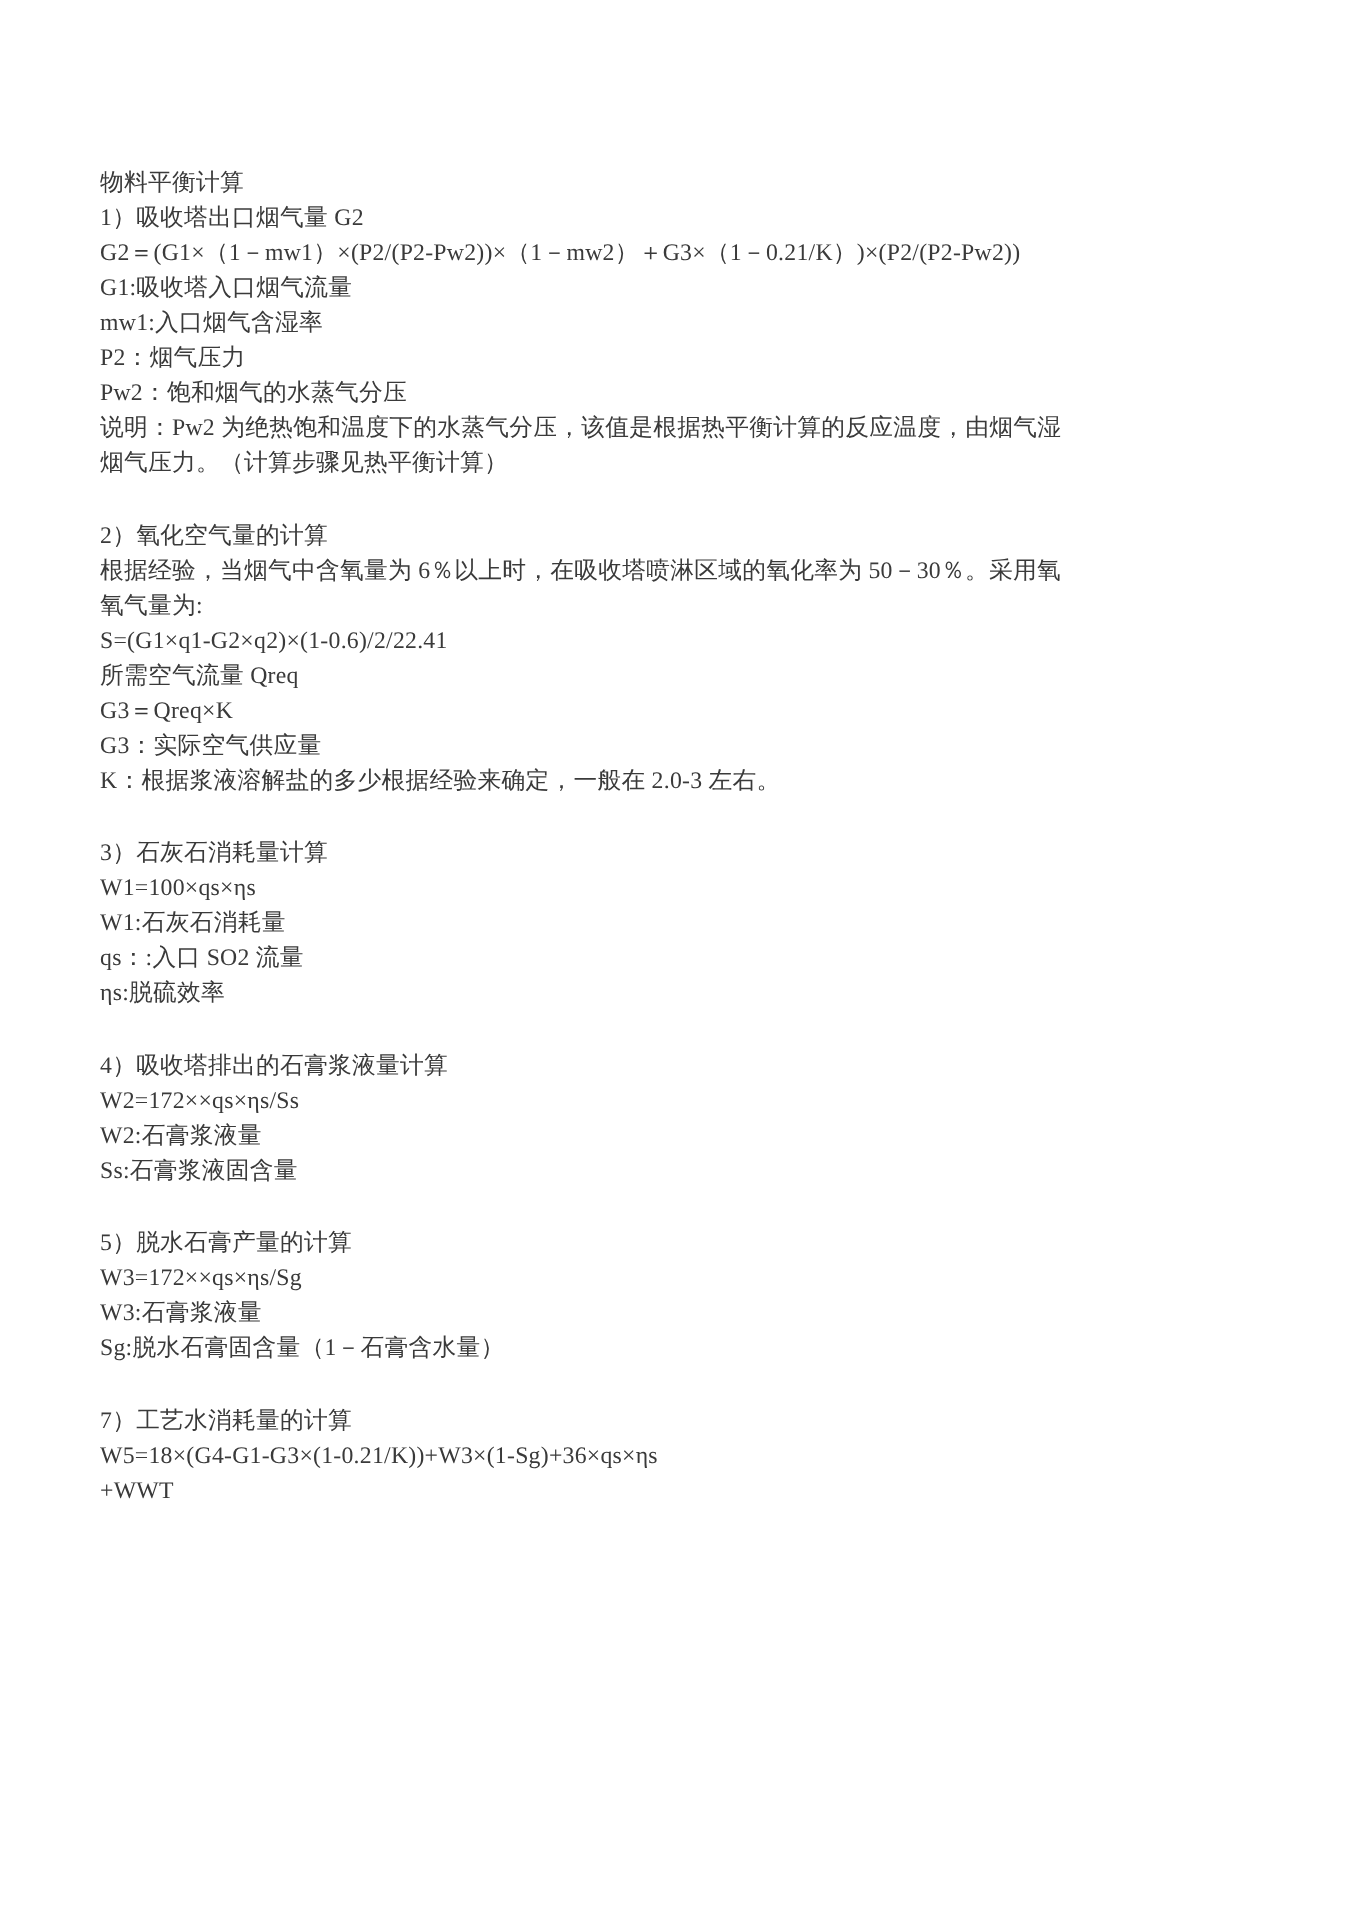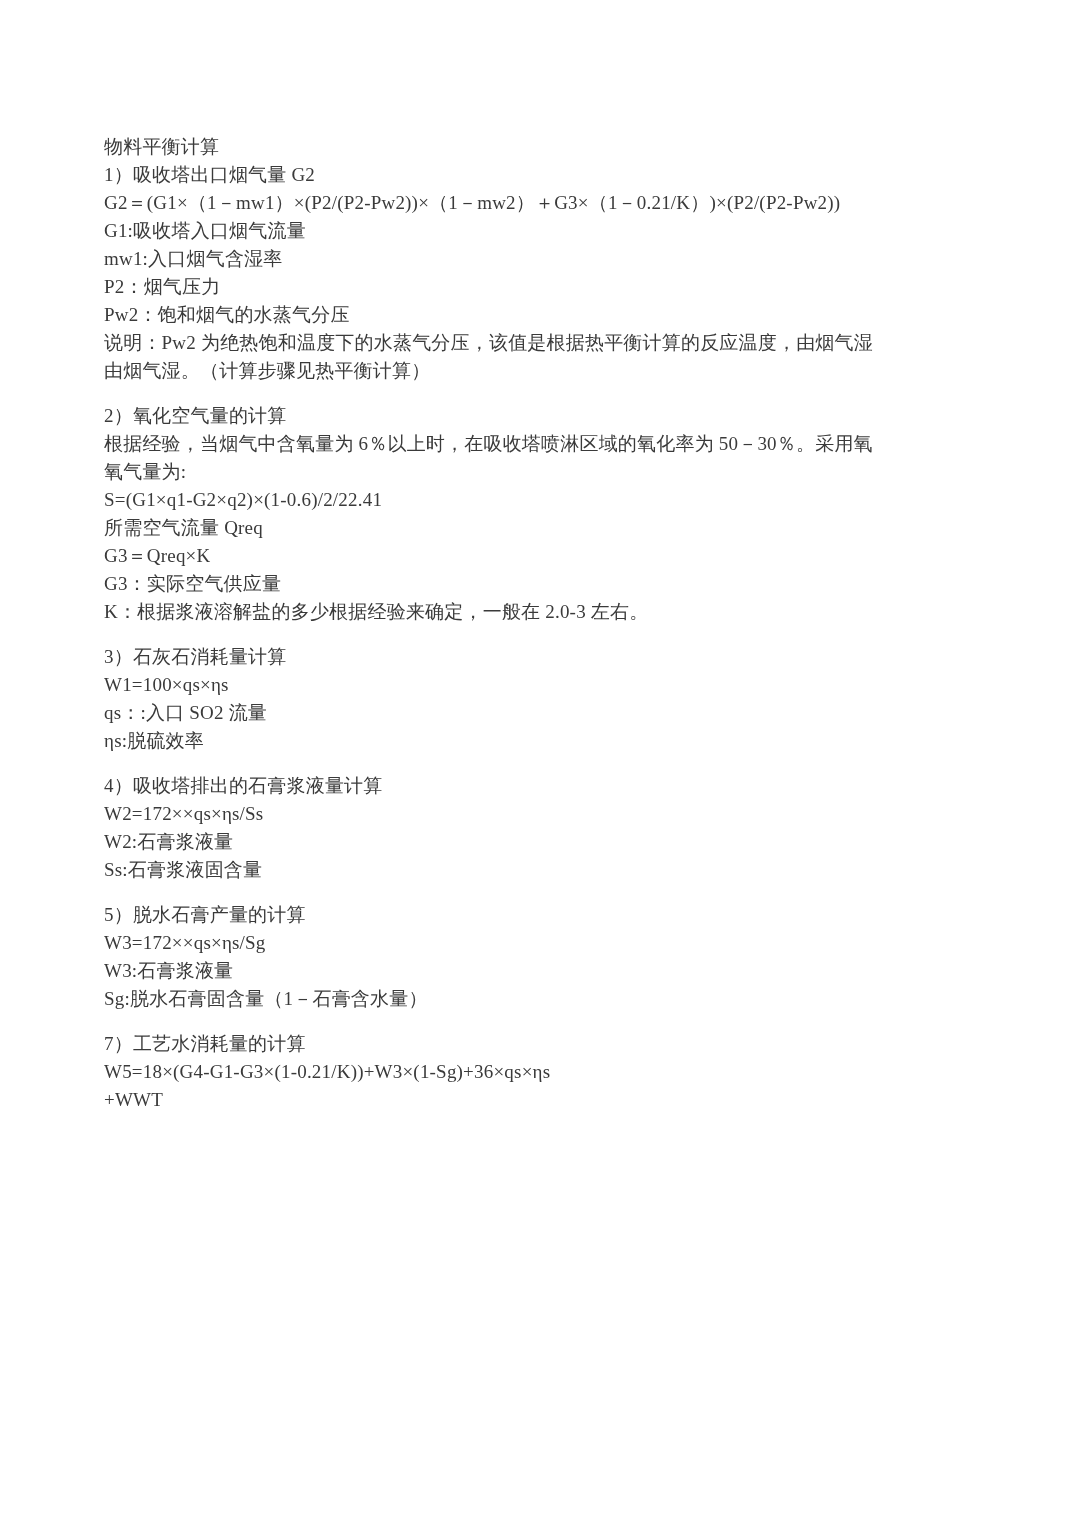--- a/index.html
+++ b/index.html
@@ -11,29 +11,29 @@
     width: 1080px;
     height: 1528px;
     overflow: hidden;
     font-family: "Liberation Serif", "DejaVu Serif", serif;
     color: #3a3a3a;
   }
   .page {
     box-sizing: border-box;
     width: 1028px;
     height: 1528px;
-    padding: 133px 90px 0 104px;
+    padding: 133px 90px 0 80px;
     background: #ffffff;
   }
   .section {
     margin: 0;
     padding: 0;
   }
   .section + .section {
-    margin-top: 17px;
+    margin-top: 30px;
   }
   .line {
     font-size: 19px;
     line-height: 28px;
     white-space: pre;
     letter-spacing: 0.2px;
   }
   .line .u {
     text-underline-offset: 4px;
     text-decoration-thickness: 1.5px;
@@ -46,37 +46,38 @@
 
   <div class="section">
     <div class="line">物料平衡计算</div>
     <div class="line">1）吸收塔出口烟气量 G2</div>
     <div class="line">G2＝(G1×（1－mw1）×(P2/(P2-Pw2))×（1－mw2）＋G3×（1－0.21/K）)×(P2/(P2-Pw2))</div>
     <div class="line">G1:吸收塔入口烟气流量</div>
     <div class="line">mw1:入口烟气含湿率</div>
     <div class="line">P2：烟气压力</div>
     <div class="line">Pw2：饱和烟气的水蒸气分压</div>
     <div class="line">说明：Pw2 为绝热饱和温度下的水蒸气分压，该值是根据热平衡计算的反应温度，由烟气湿</div>
-    <div class="line">由烟气湿。（计算步骤见热平衡计算）</div>
+    <div class="line">烟气压力。（计算步骤见热平衡计算）</div>
   </div>
 
   <div class="section">
     <div class="line">2）氧化空气量的计算</div>
     <div class="line">根据经验，当烟气中含氧量为 6％以上时，在吸收塔喷淋区域的氧化率为 50－30％。采用氧</div>
     <div class="line">氧气量为:</div>
     <div class="line">S=(G1×q1-G2×q2)×(1-0.6)/2/22.41</div>
     <div class="line">所需空气流量 Qreq</div>
     <div class="line">G3＝Qreq×K</div>
     <div class="line">G3：实际空气供应量</div>
     <div class="line">K：根据浆液溶解盐的多少根据经验来确定，一般在 2.0-3 左右。</div>
   </div>
 
   <div class="section">
     <div class="line">3）石灰石消耗量计算</div>
     <div class="line">W1=100×qs×ηs</div>
+    <div class="line">W1:石灰石消耗量</div>
     <div class="line">qs：:入口 SO2 流量</div>
     <div class="line">ηs:脱硫效率</div>
   </div>
 
   <div class="section">
     <div class="line">4）吸收塔排出的石膏浆液量计算</div>
     <div class="line">W2=172××qs×ηs/Ss</div>
     <div class="line">W2:石膏浆液量</div>
     <div class="line">Ss:石膏浆液固含量</div>
   </div>

